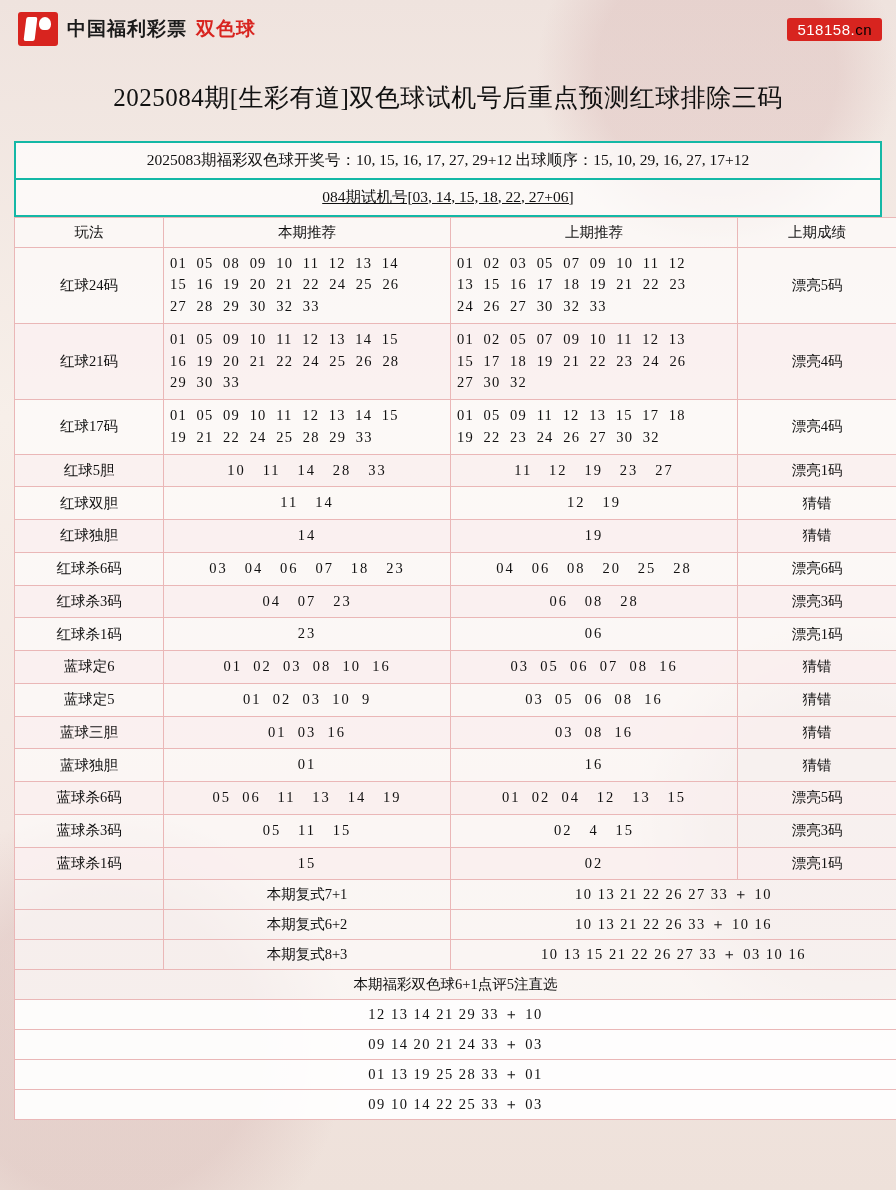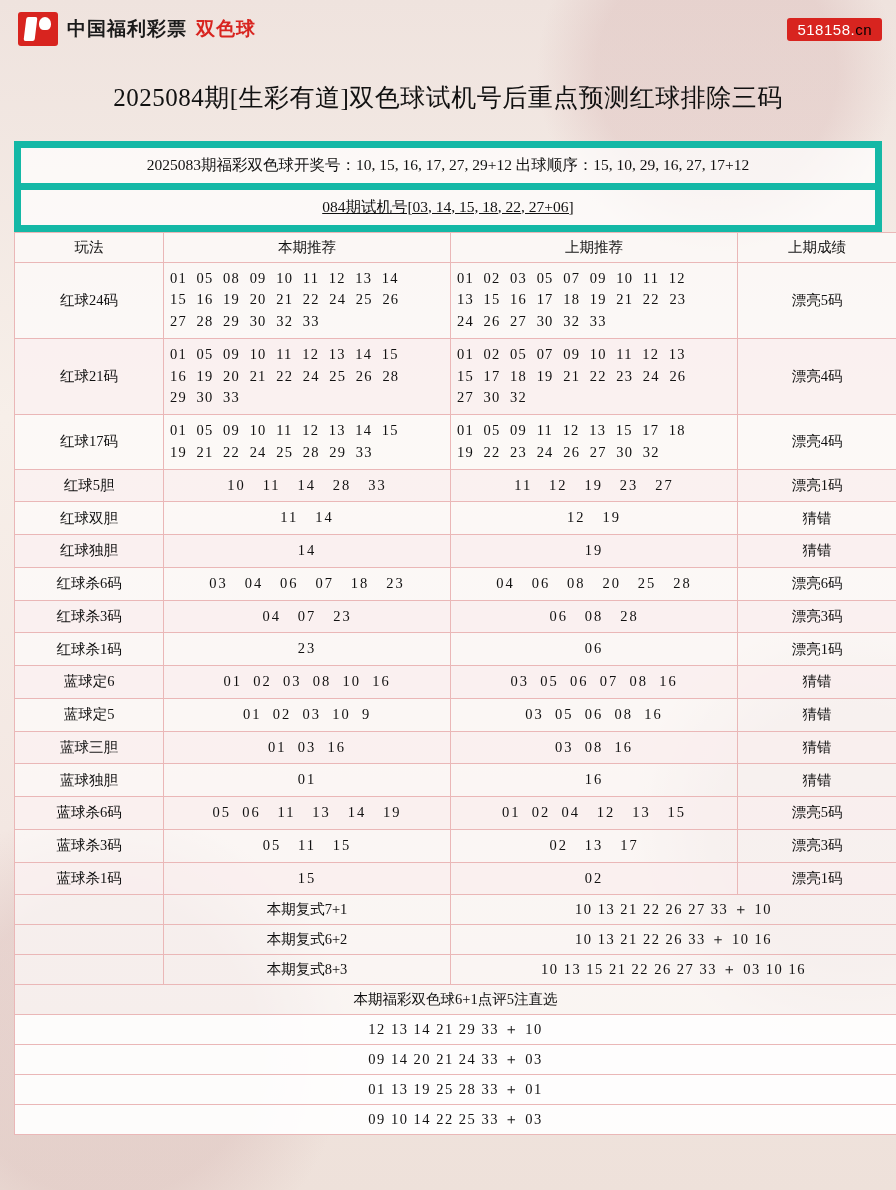--- a/index.html
+++ b/index.html
@@ -102,21 +102,21 @@
     font-size: 25px;
     color: #111;
     padding: 6px 0 10px;
     letter-spacing: .5px;
     font-weight: normal;
   }
 
   
   .info-box {
     margin: 0 14px 0 14px;
-    border: 7px solid #14b8a6;
+    border: 2px solid #14b8a6;
     background: rgba(255,255,255,0.72);
     text-align: center;
     font-size: 15.5px;
     color: #111;
     padding: 7px 4px;
     box-sizing: border-box;
   }
   .info-box + .info-box { border-top: none; text-decoration: underline; }
 
   
@@ -303,21 +303,21 @@
         </tr>
         <tr class="alt">
           <td class="col-play">蓝球杀6码</td>
           <td class="col-cur nums center">05  06   11   13   14   19</td>
           <td class="col-prev nums center">01  02  04   12   13   15</td>
           <td class="col-res">漂亮5码</td>
         </tr>
         <tr>
           <td class="col-play">蓝球杀3码</td>
           <td class="col-cur nums center">05   11   15</td>
-          <td class="col-prev nums center">02   13   17</td>
+          <td class="col-prev nums center">02   4   15</td>
           <td class="col-res">漂亮3码</td>
         </tr>
         <tr class="alt">
           <td class="col-play">蓝球杀1码</td>
           <td class="col-cur nums center">15</td>
           <td class="col-prev nums center">02</td>
           <td class="col-res">漂亮1码</td>
         </tr>
       </tbody>
     <tbody id="compound-body">

